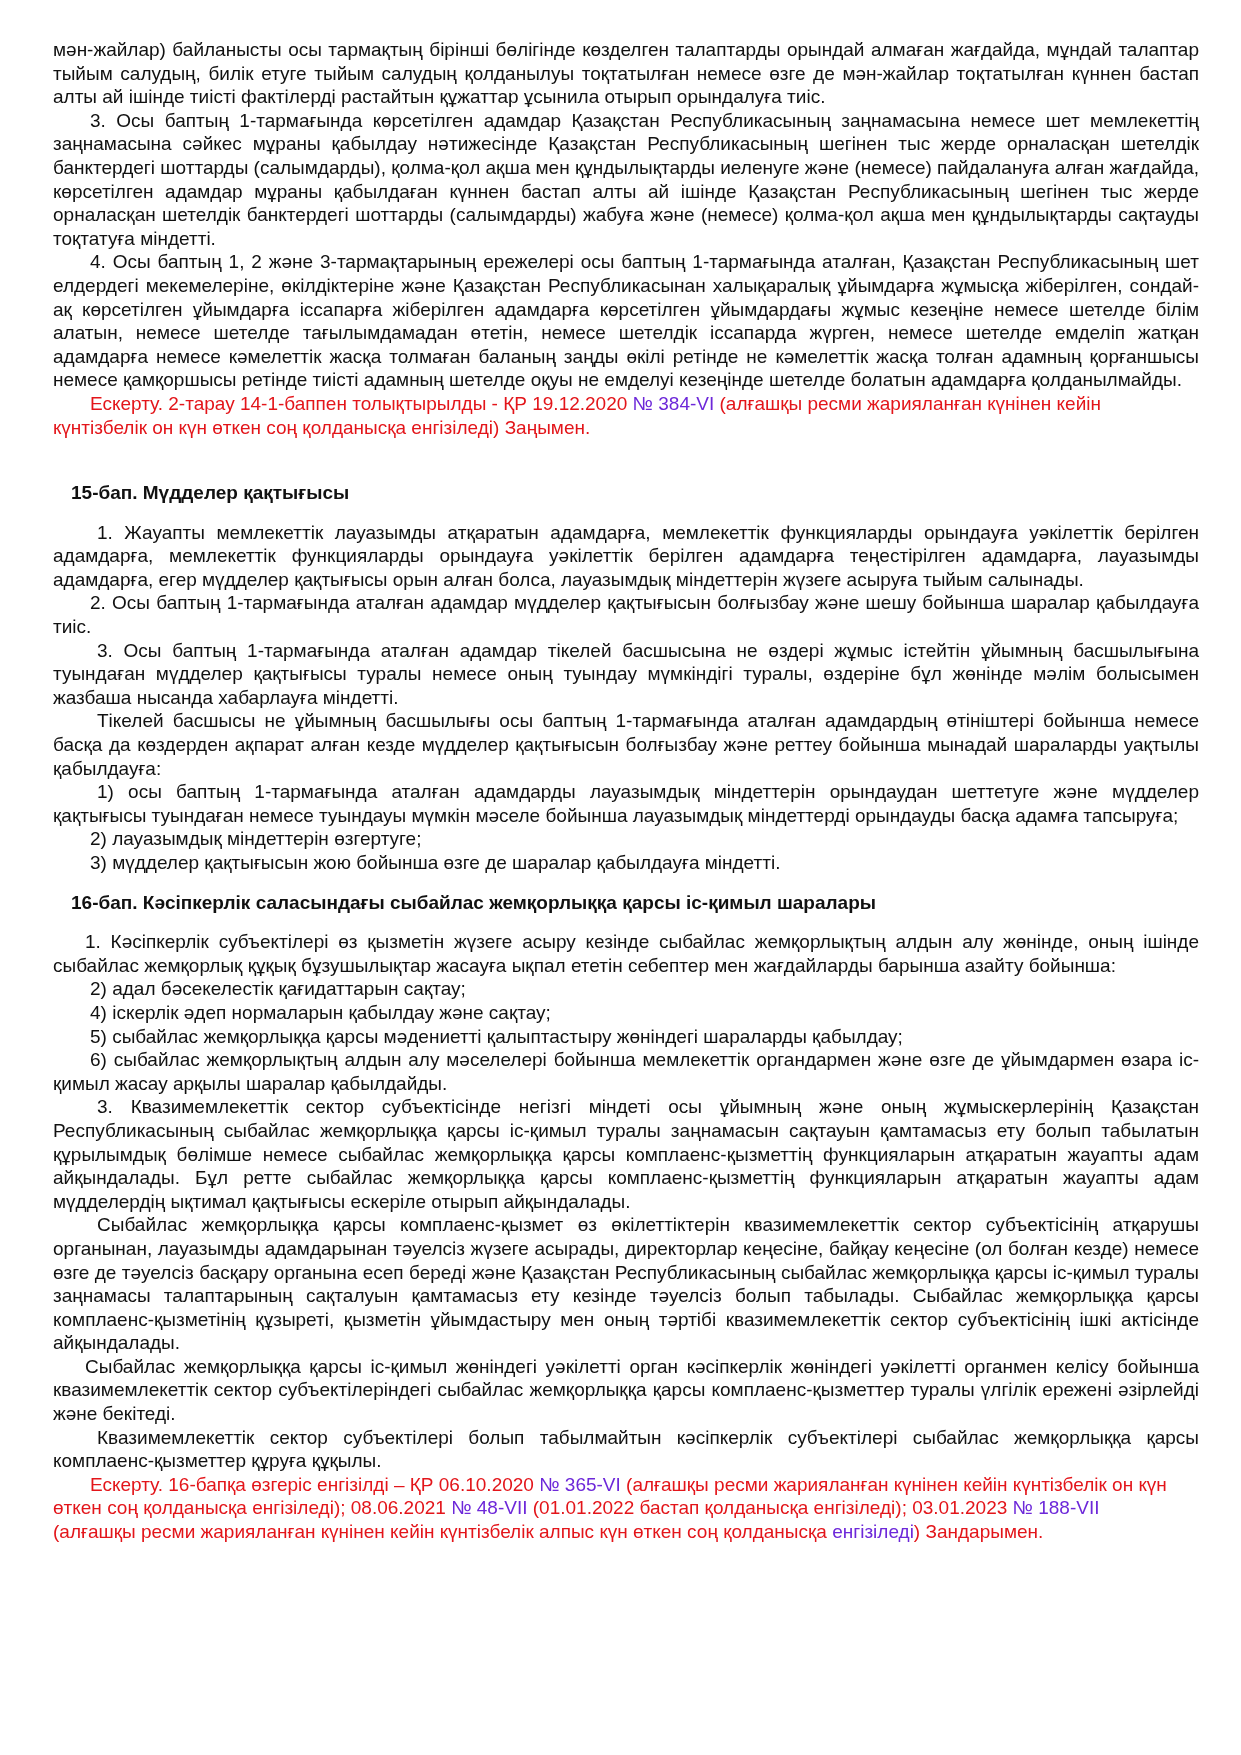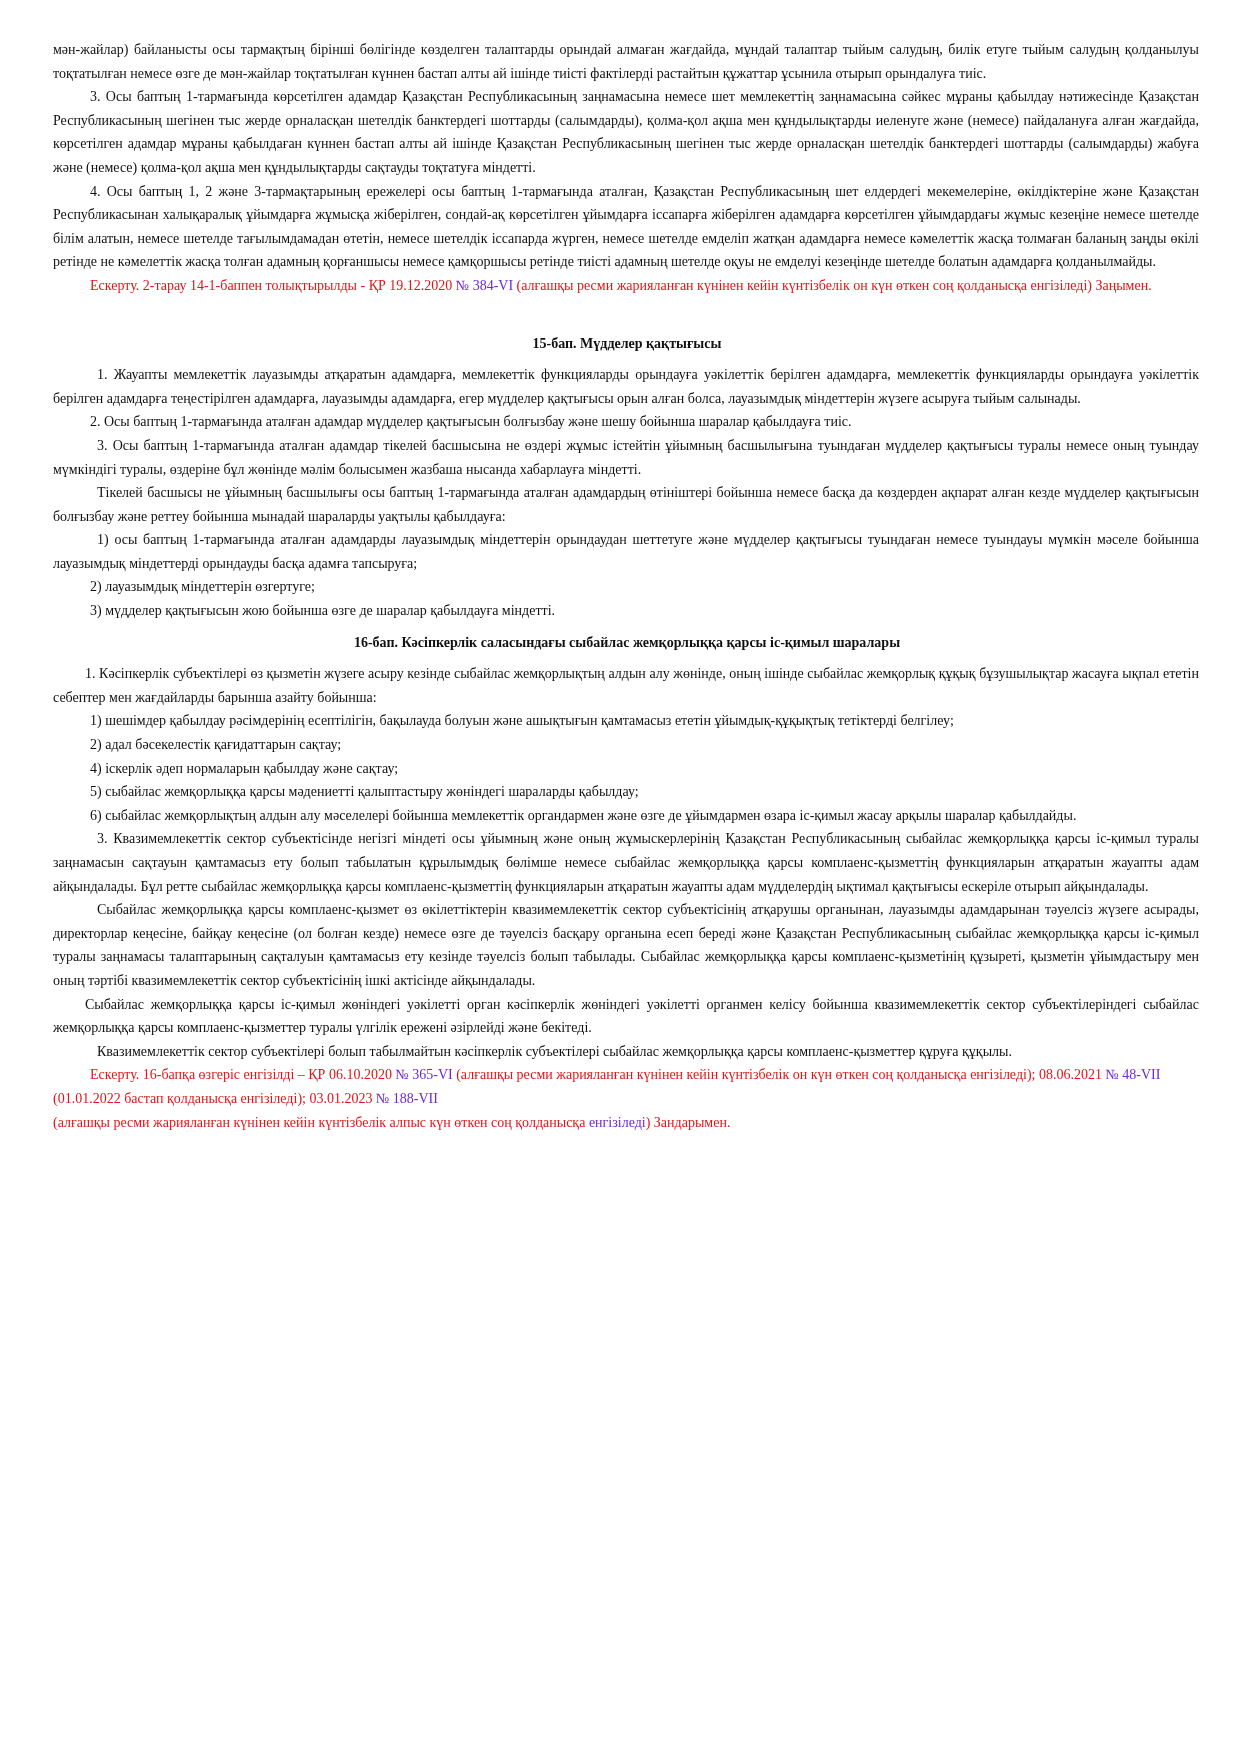--- a/index.html
+++ b/index.html
@@ -1,28 +1,28 @@
 <!DOCTYPE html>
 <html><head>
 <meta charset="utf-8">
 <style>
   html, body { margin: 0; padding: 0; background: #ffffff; }
   body { width: 1241px; height: 1755px; overflow: hidden; position: relative; }
   .page {
     position: absolute; left: 53px; top: 38px; width: 1146px;
-    font-family: Liberation Serif, serif;
-    font-size: 14px; line-height: 23.6px; color: #111111;
+    font-family: Liberation Sans, sans-serif;
+    font-size: 19px; line-height: 23.6px; color: #111111;
   }
   .p { text-align: justify; text-align-last: left; margin: 0; }
   .ind { text-indent: 37px; }
   .ind2 { text-indent: 44px; }
   .ind3 { text-indent: 32px; }
   .red { color: #e3151a; }
   .blk { color: #6d28d9; }
-  .heading { font-weight: bold; margin: 8px; padding-left: 2px; text-align: center; }
+  .heading { font-weight: bold; margin: 16px; padding-left: 2px; }
   .gap { height: 26px; }
 </style>
 </head>
 <body>
 
 <div class="page">
   <p class="p">мән-жайлар) байланысты осы тармақтың бірінші бөлігінде көзделген талаптарды орындай алмаған жағдайда, мұндай талаптар тыйым салудың, билік етуге тыйым салудың қолданылуы тоқтатылған немесе өзге де мән-жайлар тоқтатылған күннен бастап алты ай ішінде тиісті фактілерді растайтын құжаттар ұсынила отырып орындалуға тиіс.</p>
   <p class="p ind">3. Осы баптың 1-тармағында көрсетілген адамдар Қазақстан Республикасының заңнамасына немесе шет мемлекеттің заңнамасына сәйкес мұраны қабылдау нәтижесінде Қазақстан Республикасының шегінен тыс жерде орналасқан шетелдік банктердегі шоттарды (салымдарды), қолма-қол ақша мен құндылықтарды иеленуге және (немесе) пайдалануға алған жағдайда, көрсетілген адамдар мұраны қабылдаған күннен бастап алты ай ішінде Қазақстан Республикасының шегінен тыс жерде орналасқан шетелдік банктердегі шоттарды (салымдарды) жабуға және (немесе) қолма-қол ақша мен құндылықтарды сақтауды тоқтатуға міндетті.</p>
   <p class="p ind">4. Осы баптың 1, 2 және 3-тармақтарының ережелері осы баптың 1-тармағында аталған, Қазақстан Республикасының шет елдердегі мекемелеріне, өкілдіктеріне және Қазақстан Республикасынан халықаралық ұйымдарға жұмысқа жіберілген, сондай-ақ көрсетілген ұйымдарға іссапарға жіберілген адамдарға көрсетілген ұйымдардағы жұмыс кезеңіне немесе шетелде білім алатын, немесе шетелде тағылымдамадан өтетін, немесе шетелдік іссапарда жүрген, немесе шетелде емделіп жатқан адамдарға немесе кәмелеттік жасқа толмаған баланың заңды өкілі ретінде не кәмелеттік жасқа толған адамның қорғаншысы немесе қамқоршысы ретінде тиісті адамның шетелде оқуы не емделуі кезеңінде шетелде болатын адамдарға қолданылмайды.</p>
   <p class="p ind red" style="text-align:left;"><span>Ескерту. 2-тарау 14-1-баппен толықтырылды - ҚР 19.12.2020 </span><span class="blk">№ 384-VI</span><span> (алғашқы ресми жарияланған күнінен кейін күнтізбелік он күн өткен соң қолданысқа енгізіледі) Заңымен.</span></p>
@@ -33,21 +33,20 @@
   <p class="p ind2">1. Жауапты мемлекеттік лауазымды атқаратын адамдарға, мемлекеттік функцияларды орындауға уәкілеттік берілген адамдарға, мемлекеттік функцияларды орындауға уәкілеттік берілген адамдарға теңестірілген адамдарға, лауазымды адамдарға, егер мүдделер қақтығысы орын алған болса, лауазымдық міндеттерін жүзеге асыруға тыйым салынады.</p>
   <p class="p ind">2. Осы баптың 1-тармағында аталған адамдар мүдделер қақтығысын болғызбау және шешу бойынша шаралар қабылдауға тиіс.</p>
   <p class="p ind2">3. Осы баптың 1-тармағында аталған адамдар тікелей басшысына не өздері жұмыс істейтін ұйымның басшылығына туындаған мүдделер қақтығысы туралы немесе оның туындау мүмкіндігі туралы, өздеріне бұл жөнінде мәлім болысымен жазбаша нысанда хабарлауға міндетті.</p>
   <p class="p ind2">Тікелей басшысы не ұйымның басшылығы осы баптың 1-тармағында аталған адамдардың өтініштері бойынша немесе басқа да көздерден ақпарат алған кезде мүдделер қақтығысын болғызбау және реттеу бойынша мынадай шараларды уақтылы қабылдауға:</p>
   <p class="p ind2">1) осы баптың 1-тармағында аталған адамдарды лауазымдық міндеттерін орындаудан шеттетуге және мүдделер қақтығысы туындаған немесе туындауы мүмкін мәселе бойынша лауазымдық міндеттерді орындауды басқа адамға тапсыруға;</p>
   <p class="p ind">2) лауазымдық міндеттерін өзгертуге;</p>
   <p class="p ind">3) мүдделер қақтығысын жою бойынша өзге де шаралар қабылдауға міндетті.</p>
 
   <p class="heading">16-бап. Кәсіпкерлік саласындағы сыбайлас жемқорлыққа қарсы іс-қимыл шаралары</p>
   <p class="p ind3">1. Кәсіпкерлік субъектілері өз қызметін жүзеге асыру кезінде сыбайлас жемқорлықтың алдын алу жөнінде, оның ішінде сыбайлас жемқорлық құқық бұзушылықтар жасауға ықпал ететін себептер мен жағдайларды барынша азайту бойынша:</p>
-  <p class="p ind">1) шешімдер қабылдау рәсімдерінің есептілігін, бақылауда болуын және ашықтығын қамтамасыз ететін ұйымдық-құқықтық тетіктерді белгілеу;</p>
   <p class="p ind">2) адал бәсекелестік қағидаттарын сақтау;</p>
   <p class="p ind">4) іскерлік әдеп нормаларын қабылдау және сақтау;</p>
   <p class="p ind">5) сыбайлас жемқорлыққа қарсы мәдениетті қалыптастыру жөніндегі шараларды қабылдау;</p>
   <p class="p ind">6) сыбайлас жемқорлықтың алдын алу мәселелері бойынша мемлекеттік органдармен және өзге де ұйымдармен өзара іс-қимыл жасау арқылы шаралар қабылдайды.</p>
   <p class="p ind2">3. Квазимемлекеттік сектор субъектісінде негізгі міндеті осы ұйымның және оның жұмыскерлерінің Қазақстан Республикасының сыбайлас жемқорлыққа қарсы іс-қимыл туралы заңнамасын сақтауын қамтамасыз ету болып табылатын құрылымдық бөлімше немесе сыбайлас жемқорлыққа қарсы комплаенс-қызметтің функцияларын атқаратын жауапты адам айқындалады. Бұл ретте сыбайлас жемқорлыққа қарсы комплаенс-қызметтің функцияларын атқаратын жауапты адам мүдделердің ықтимал қақтығысы ескеріле отырып айқындалады.</p>
   <p class="p ind2">Сыбайлас жемқорлыққа қарсы комплаенс-қызмет өз өкілеттіктерін квазимемлекеттік сектор субъектісінің атқарушы органынан, лауазымды адамдарынан тәуелсіз жүзеге асырады, директорлар кеңесіне, байқау кеңесіне (ол болған кезде) немесе өзге де тәуелсіз басқару органына есеп береді және Қазақстан Республикасының сыбайлас жемқорлыққа қарсы іс-қимыл туралы заңнамасы талаптарының сақталуын қамтамасыз ету кезінде тәуелсіз болып табылады. Сыбайлас жемқорлыққа қарсы комплаенс-қызметінің құзыреті, қызметін ұйымдастыру мен оның тәртібі квазимемлекеттік сектор субъектісінің ішкі актісінде айқындалады.</p>
   <p class="p ind3">Сыбайлас жемқорлыққа қарсы іс-қимыл жөніндегі уәкілетті орган кәсіпкерлік жөніндегі уәкілетті органмен келісу бойынша квазимемлекеттік сектор субъектілеріндегі сыбайлас жемқорлыққа қарсы комплаенс-қызметтер туралы үлгілік ережені әзірлейді және бекітеді.</p>
   <p class="p ind2">Квазимемлекеттік сектор субъектілері болып табылмайтын кәсіпкерлік субъектілері сыбайлас жемқорлыққа қарсы комплаенс-қызметтер құруға құқылы.</p>
   <p class="p ind red" style="text-align:left;"><span>Ескерту. 16-бапқа өзгеріс енгізілді – ҚР 06.10.2020 </span><span class="blk">№ 365-VI</span><span> (алғашқы ресми жарияланған күнінен кейін күнтізбелік он күн өткен соң қолданысқа енгізіледі); 08.06.2021 </span><span class="blk">№ 48-VII</span><span> (01.01.2022 бастап қолданысқа енгізіледі); 03.01.2023 </span><span class="blk">№ 188-VII</span><br><span>(алғашқы ресми жарияланған күнінен кейін күнтізбелік алпыс күн өткен соң қолданысқа </span><span class="blk">енгізіледі</span><span>) Зандарымен.</span></p>
 </div>

